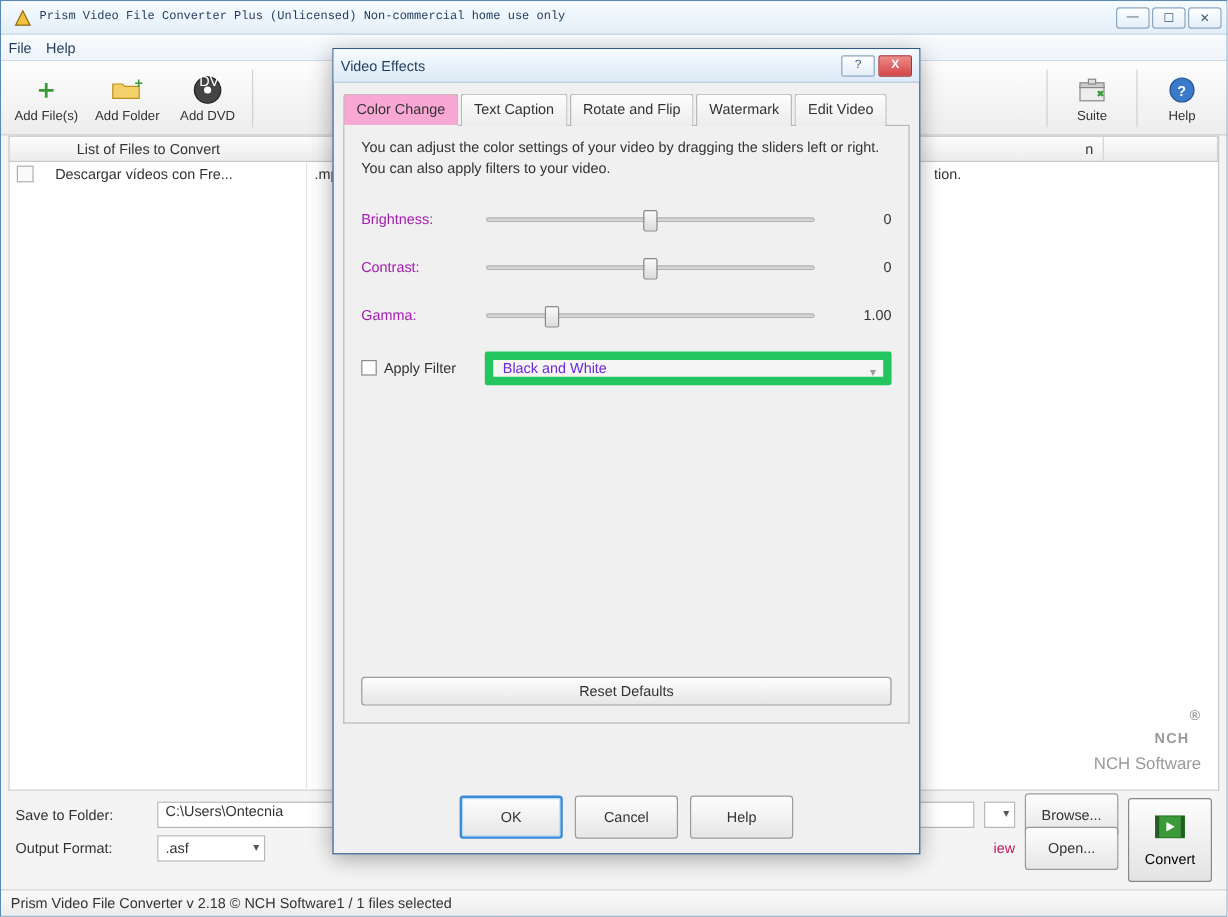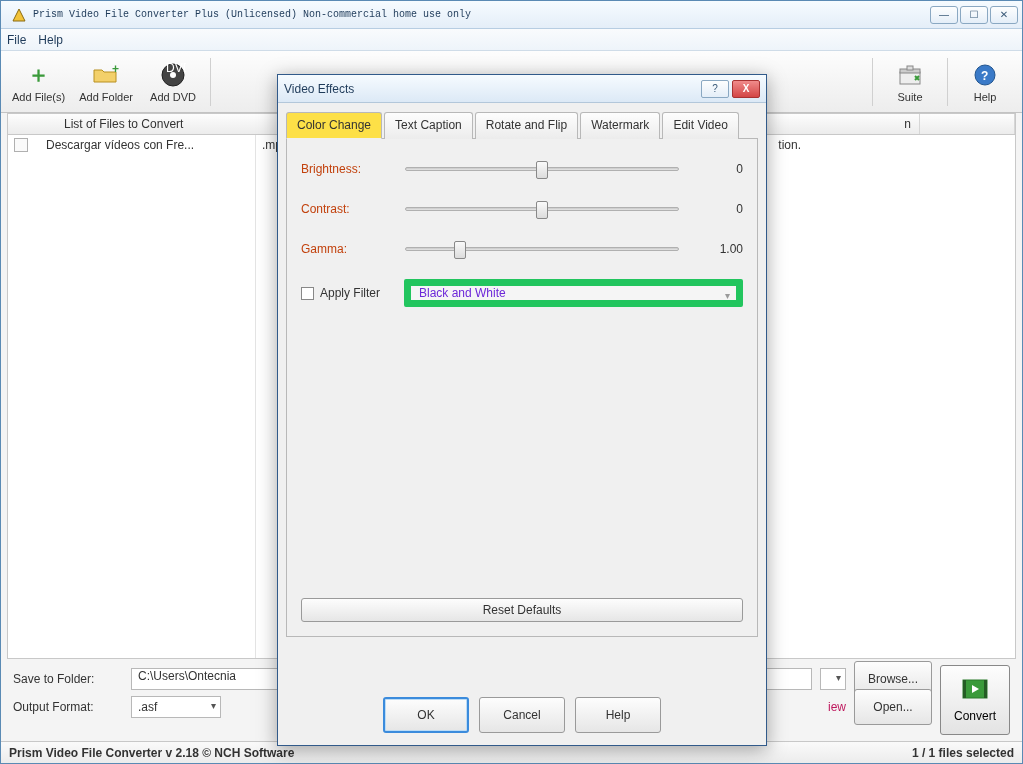--- a/index.html
+++ b/index.html
@@ -49,39 +49,39 @@
 .bottom-row { display:flex; align-items:center; gap:8px; height:28px;}
 .bottom-row .lbl { width:110px; color:#333;}
 .path-input { flex:1; height:22px; border:1px solid #b8b8b8; background:#fff; padding:0 6px; color:#333; overflow:hidden; white-space:nowrap;}
 .btn { height:36px; padding:0 23px; border:1px solid #9a9a9a; border-radius:3px; background:linear-gradient(to bottom,#fdfdfd,#e6e6e6); color:#333; display:inline-flex; align-items:center; justify-content:center;}
 .dropdown-field { height:22px; border:1px solid #b8b8b8; background:#fff; padding:0 18px 0 6px; color:#333; position:relative; display:flex; align-items:center;}
 .dropdown-field::after { content:"▾"; position:absolute; right:4px; top:3px; font-size:10px; color:#555;}
 
 .convert-btn { width:70px; height:70px; border:1px solid #888; border-radius:3px; background:linear-gradient(to bottom,#fdfdfd,#e3e3e3); display:flex; flex-direction:column; align-items:center; justify-content:center; gap:2px;}
 .convert-btn .icon{font-size:22px;color:#3a9a3a;}
 
-.statusbar { height:22px; border-top:1px solid #c8c8c8; background:linear-gradient(to bottom,#fafafa,#ececec); display:flex; align-items:center; padding:0 8px; color:#333; justify-content:space-between;font-weight:bold;}
-
-
-.dialog { position:absolute; left:277px; top:74px; width:490px; height:672px; border:1px solid #315a8a; background:#f0f0f0; box-shadow:0 4px 18px rgba(0,0,0,.35); display:flex; flex-direction:column;}
+.statusbar { height:22px; border-top:1px solid #c8c8c8; background:linear-gradient(to bottom,#fafafa,#ececec); display:flex; align-items:center; padding:0 8px; color:#333; }
+
+
+.dialog { position:absolute; left:277px; top:40px; width:490px; height:672px; border:1px solid #315a8a; background:#f0f0f0; box-shadow:0 4px 18px rgba(0,0,0,.35); display:flex; flex-direction:column;}
 .dialog-titlebar { height:28px; background:linear-gradient(to bottom,#f6fbff,#dce9f6); border-bottom:1px solid #b3c7da; display:flex; align-items:center; padding:0 6px;}
 .dialog-titlebar .title { flex:1; color:#1f3b5a; font-size:12px;}
 .dlg-btn { width:28px; height:18px; border:1px solid #8aa8c2; border-radius:2px; background:linear-gradient(to bottom,#fdfefe,#e4eef8); display:flex; align-items:center; justify-content:center; font-size:10px; color:#3a5a78; margin-left:3px;}
 .dlg-btn.close { background:linear-gradient(to bottom,#f08b8b,#d34545); border-color:#a83232; color:#fff; font-weight:bold;}
 
 .dialog-body { flex:1; padding:8px; display:flex; flex-direction:column;}
 .tabs { display:flex; border-bottom:1px solid #b8b8b8; }
 .tab { padding:5px 10px 6px; border:1px solid #b8b8b8; border-bottom:none; background:linear-gradient(to bottom,#fdfdfd,#ececec); margin-right:2px; border-radius:3px 3px 0 0; color:#333; position:relative; top:1px;}
-.tab.active { background:#fde047; border-bottom:1px solid #f0f0f0;}
+.tab.active { background:#f9a8d4; border-bottom:1px solid #f0f0f0;}
 
 .tab-panel { flex:1; border:1px solid #b8b8b8; border-top:none; padding:10px 14px; background:#f0f0f0; display:flex; flex-direction:column;}
 .hint { color:#333; line-height:1.4; margin-bottom:14px;}
 
 .slider-row { display:flex; align-items:center; height:40px;}
-.slider-row .s-lbl { width:90px; color:#c2410c;}
+.slider-row .s-lbl { width:90px; color:#a21caf;}
 .slider-track { flex:1; height:4px; background:linear-gradient(to bottom,#c8c8c8,#e6e6e6); border:1px solid #b0b0b0; border-radius:2px; position:relative; margin:0 14px;}
 .slider-thumb { position:absolute; top:-7px; width:12px; height:18px; background:linear-gradient(to bottom,#fafafa,#dcdcdc); border:1px solid #888; border-radius:2px; transform:translateX(-50%);}
 .slider-val { width:50px; text-align:right; color:#333;}
 
 .filter-row { display:flex; align-items:center; height:36px; margin-top:6px;}
 .checkbox { width:13px; height:13px; border:1px solid #888; background:#fff; margin-right:6px;}
 .filter-row .f-lbl { width:84px; color:#333;}
 .filter-select { flex:1; height:28px; border:7px solid #22c55e; background:#f5f5f5; color:#6d28d9; padding:0 20px 0 8px; display:flex; align-items:center; position:relative; border-radius:2px;}
 .filter-select::after { content:"▾"; position:absolute; right:6px; top:4px; font-size:10px; color:#9a9a9a;}
 
@@ -182,20 +182,24 @@
           <span>Descargar vídeos con Fre...</span>
         </div>
       </div>
       <div class="list-mid">
         <div class="row">.mp</div>
       </div>
       <div class="list-right">
         <div class="row" style="justify-content:flex-end; padding-right:12px; width:497px;">
             <span>tion.</span>
           </div>
+        <div class="logo-nch">
+          <div class="big"><span>NCH</span><span style="font-size:12px; vertical-align:top;">®</span></div>
+          <div class="sub">NCH Software</div>
+        </div>
       </div>
     </div>
 
     <div class="bottom-bar">
       <div style="display:flex; gap:8px; align-items:flex-start;">
         <div style="flex:1;">
           <div class="bottom-row">
             <span class="lbl">Save to Folder:</span>
             <div class="path-input">C:\Users\Ontecnia</div>
             <div class="dropdown-field" style="width:18px;"></div>
@@ -240,20 +244,21 @@
   </div>
   <div class="dialog-body">
     <div class="tabs">
       <div class="tab active">Color Change</div>
       <div class="tab">Text Caption</div>
       <div class="tab">Rotate and Flip</div>
       <div class="tab">Watermark</div>
       <div class="tab">Edit Video</div>
     </div>
     <div class="tab-panel">
+      <div class="hint">You can adjust the color settings of your video by dragging the sliders left or right. You can also apply filters to your video.</div>
 
       <div class="slider-row">
         <span class="s-lbl">Brightness:</span>
         <div class="slider-track">
           <div class="slider-thumb" style="left:50%;"></div>
         </div>
         <span class="slider-val">0</span>
       </div>
 
       <div class="slider-row">

